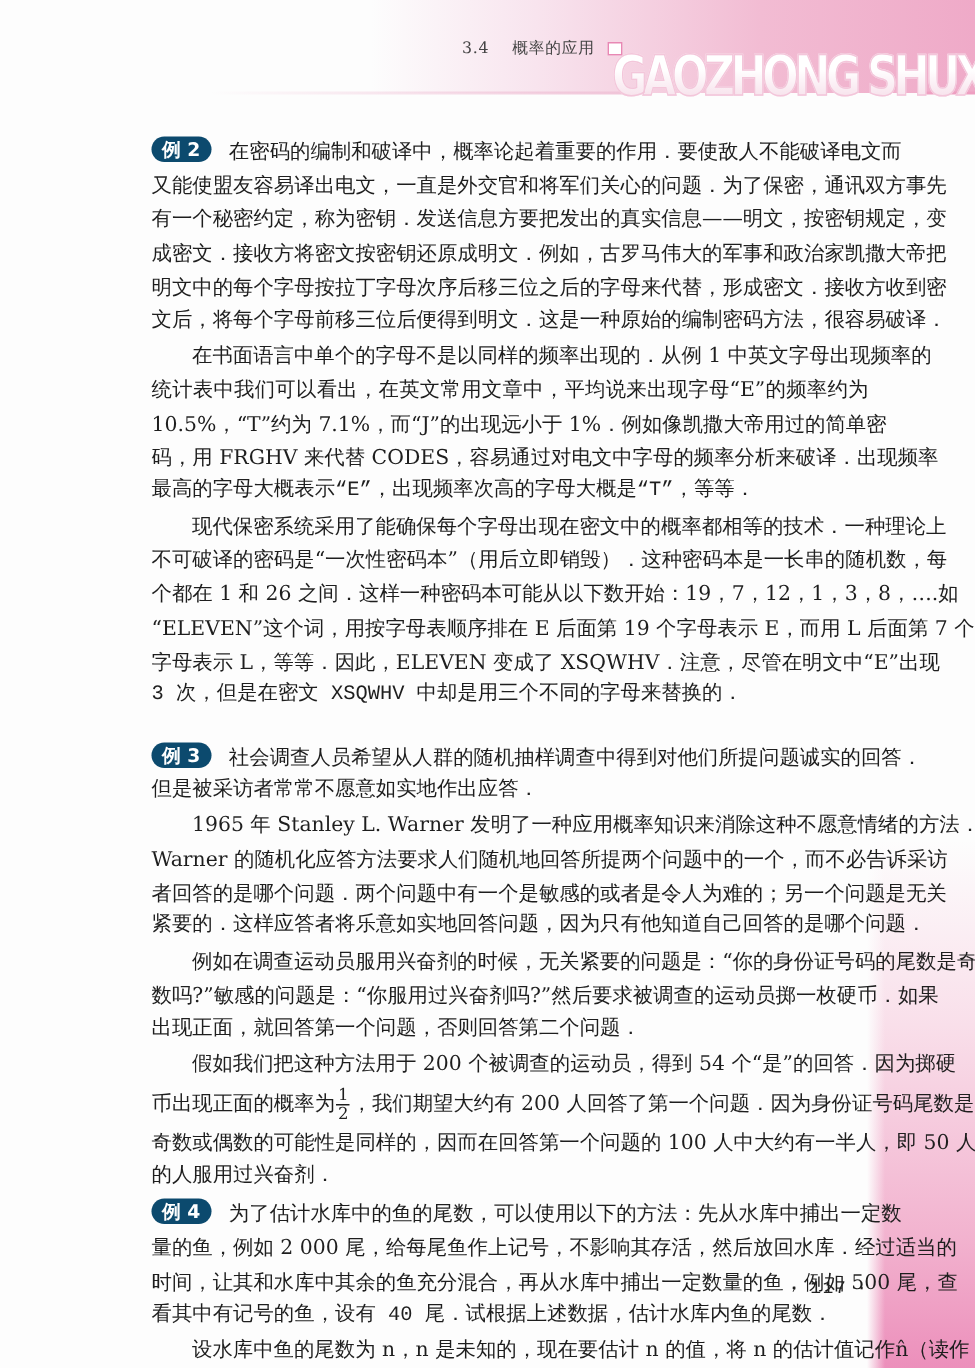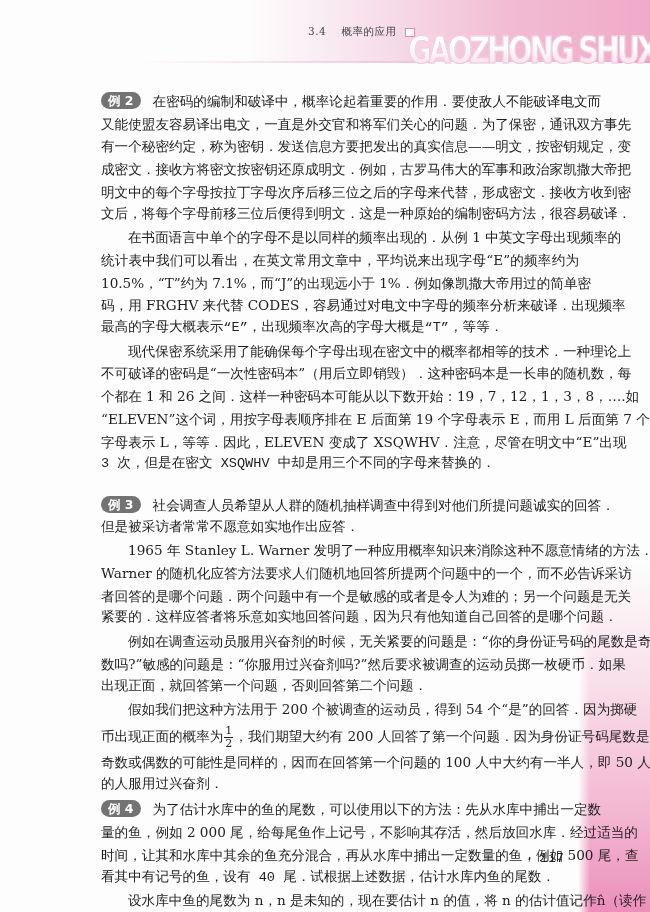--- a/index.html
+++ b/index.html
@@ -43,21 +43,21 @@
     }
     .side-gradient::before {
       content: ""; position: absolute; left: 0; top: 0; width: 12px; height: 100%;
       background: linear-gradient(90deg, #fdfdfd, rgba(253,253,253,0));
     }
     .content {
       position: absolute; left: 101px; top: 90px; width: 478px;
       font-size: 13.6px; line-height: 22.7px; text-align: justify;
     }
     .badge {
-      display: inline-block; background: #737373; color: #fff; border-radius: 9px;
+      display: inline-block; background: #0c4a6e; color: #fff; border-radius: 9px;
       padding: 0 7px; font-size: 12.5px; line-height: 17px; font-weight: bold;
       margin-right: 12px; vertical-align: 1px;
       font-family: "DejaVu Sans", sans-serif;
     }
     .frac {
       display: inline-block; vertical-align: middle; text-align: center;
       font-size: 11px; line-height: 12px; margin: 0 1px;
     }
     .frac span { display: block; padding: 0 1px; }
     .frac .num { border-bottom: 1px solid #1e1e1e; }

